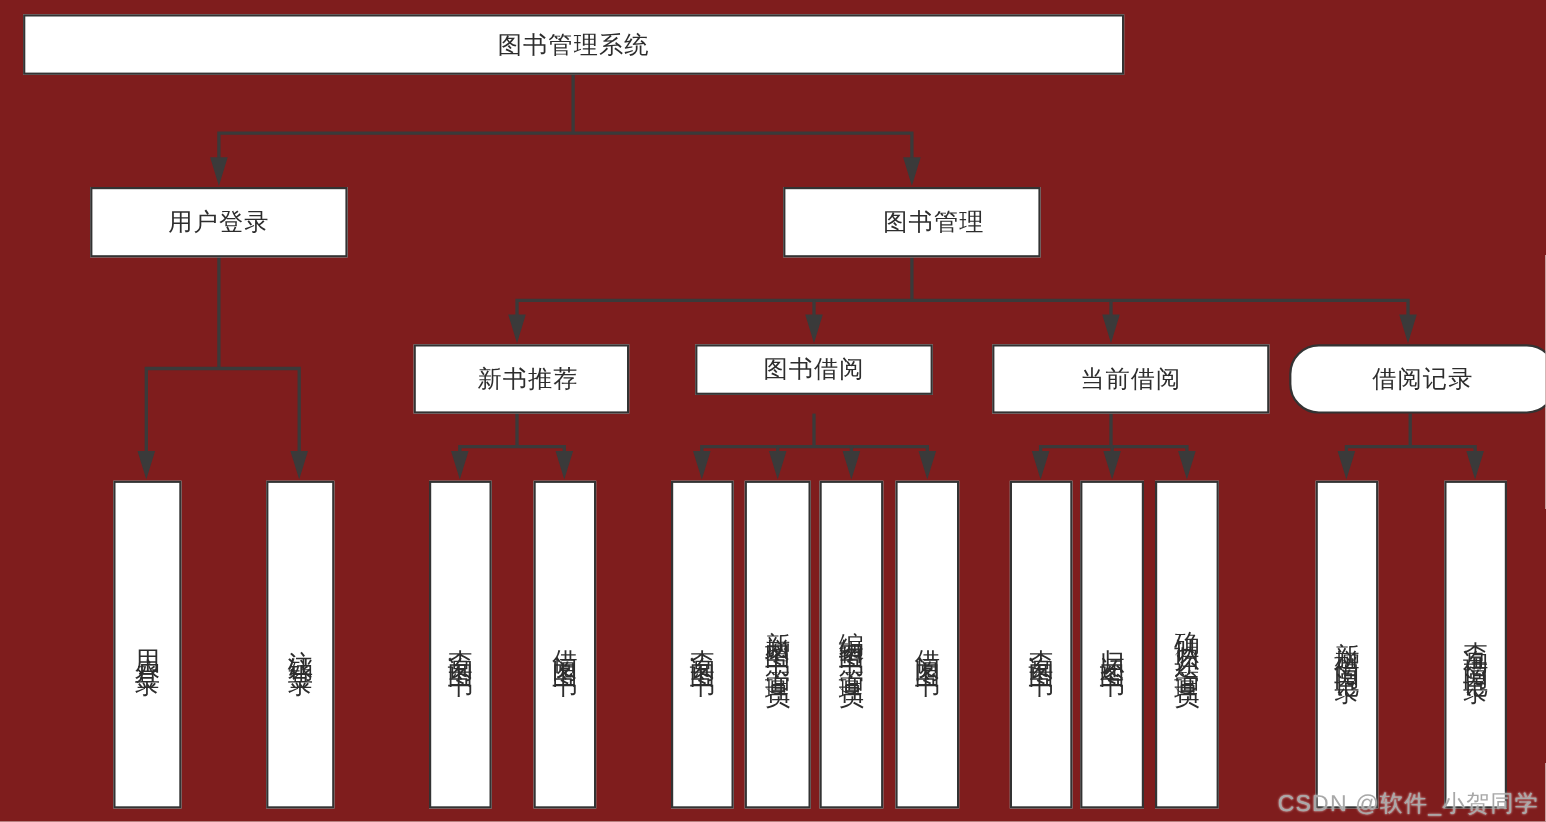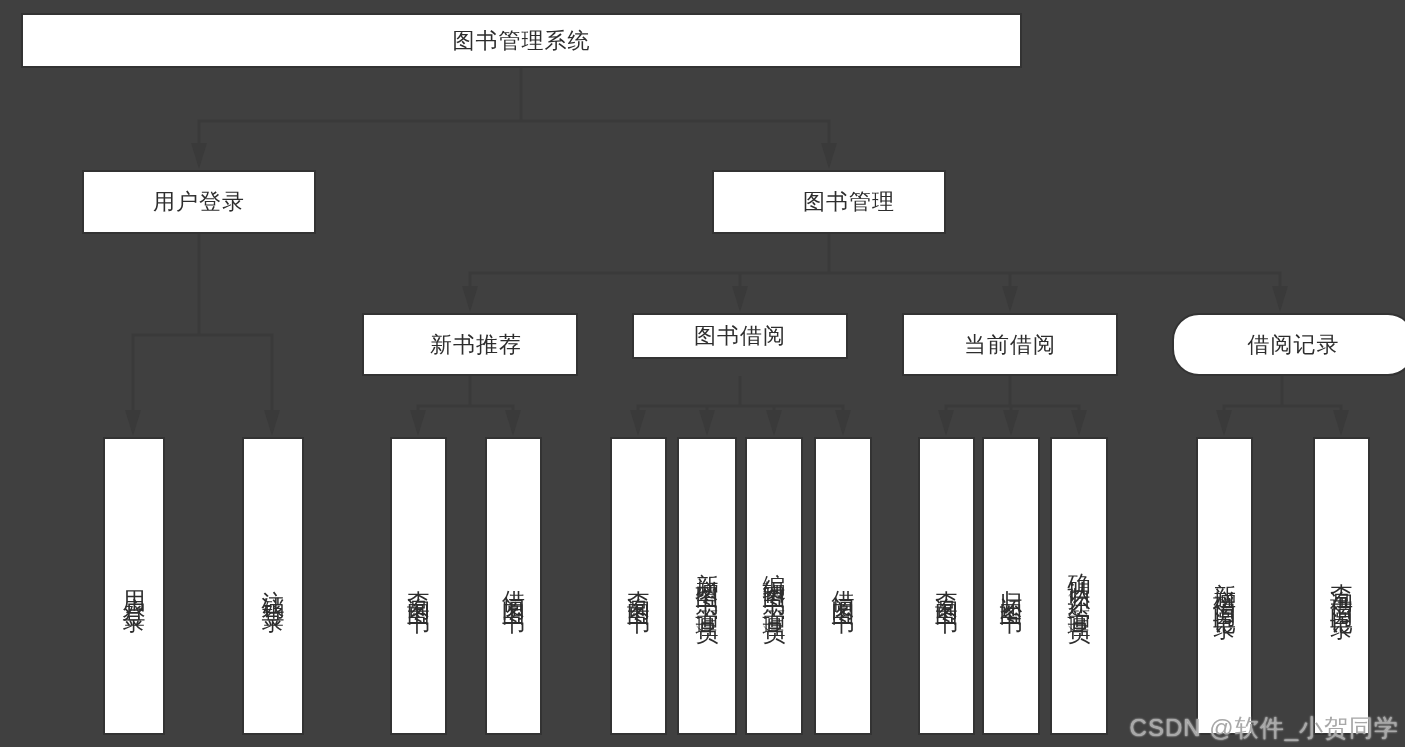--- a/index.html
+++ b/index.html
@@ -1,20 +1,20 @@
 <!DOCTYPE html>
 <html><head>
 <meta charset="utf-8">
 <style>
   html, body { margin: 0; padding: 0; background: #ffffff; }
   #canvas {
     position: relative;
     width: 1405px;
     height: 747px;
-    background: #404040;
+    background: #7f1d1d;
     overflow: hidden;
     font-family: "Liberation Sans", "DejaVu Sans", sans-serif;
     color: #2d2d2d;
   }
   #connectors { position: absolute; left: 0; top: 0; z-index: 1; }
   .box {
     position: absolute;
     box-sizing: border-box;
     border: 2.5px solid #333333;
     background: #ffffff;
@@ -31,21 +31,21 @@
     writing-mode: vertical-rl;
     text-orientation: mixed;
     font-size: 23px;
     letter-spacing: 7px;
     line-height: 1.0;
   }
   .watermark {
     position: absolute;
     right: 6px;
     bottom: 3px;
-    font-size: 24px;
+    font-size: 21px;
     color: #a8a8a8;
     letter-spacing: 1px;
     z-index: 3;
     white-space: nowrap;
     text-shadow: 0 0 2px #ffffff;
   }
 </style>
 </head>
 <body>
 
@@ -101,23 +101,23 @@
       <polygon points="1216,410 1232,410 1224,436"></polygon>
       <polygon points="1333,410 1349,410 1341,436"></polygon>
     </g>
   </svg>
 
   <div class="box" style="left:21px; top:13px; width:1001px; height:55px;">图书管理系统</div>
 
   <div class="box" style="left:82px; top:170px; width:234px; height:64px;">用户登录</div>
   <div class="box" style="left:712px; top:170px; width:234px; height:64px;padding-left:40px;">图书管理</div>
 
-  <div class="box" style="left:362px; top:313px; width:216px; height:63px;padding-left:12px;">新书推荐</div>
+  <div class="box" style="left:376px; top:313px; width:196px; height:63px;padding-left:12px;">新书推荐</div>
   <div class="box" style="left:632px; top:313px; width:216px; height:46px;">图书借阅</div>
-  <div class="box" style="left:902px; top:313px; width:216px; height:63px;">当前借阅</div>
+  <div class="box" style="left:902px; top:313px; width:252px; height:63px;">当前借阅</div>
   <div class="box" style="left:1172px; top:313px; width:243px; height:63px;border-radius:27px;">借阅记录</div>
 
   <div class="box vbox" style="left:103px; top:437px; width:62px; height:298px;">用户登录</div>
   <div class="box vbox" style="left:242px; top:437px; width:62px; height:298px;">注销登录</div>
 
   <div class="box vbox" style="left:390px; top:437px; width:57px; height:298px;">查询图书</div>
   <div class="box vbox" style="left:485px; top:437px; width:57px; height:298px;">借阅图书</div>
 
   <div class="box vbox" style="left:610px; top:437px; width:57px; height:298px;">查询图书</div>
   <div class="box vbox" style="left:677px; top:437px; width:60px; height:298px;">新增图书（管理员）</div>

